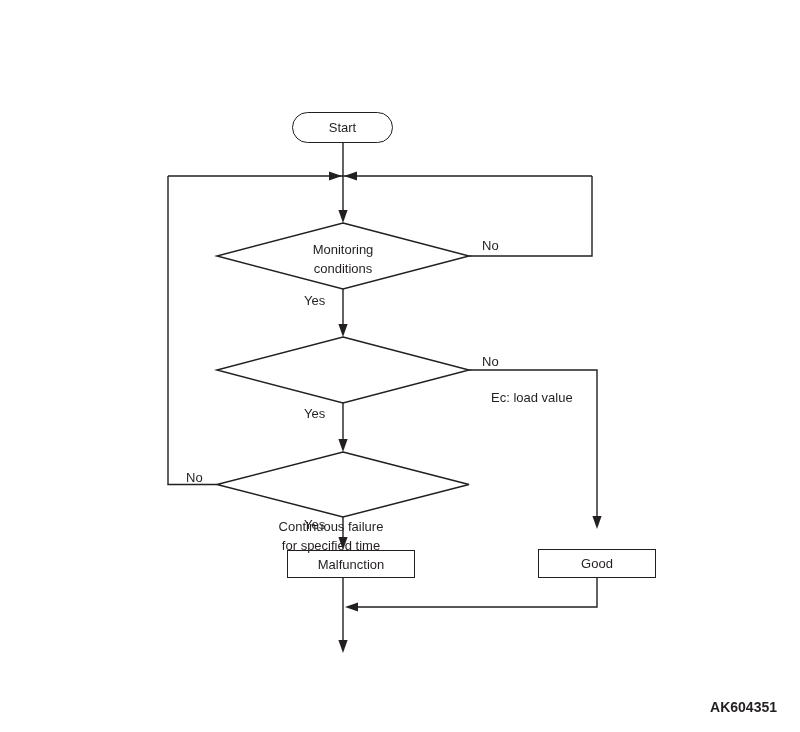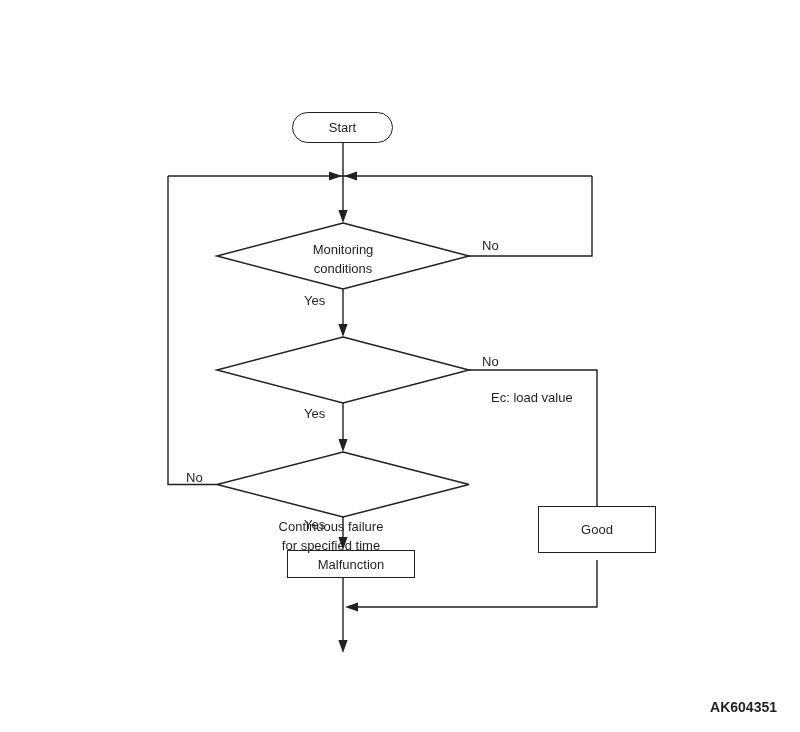--- a/index.html
+++ b/index.html
@@ -86,21 +86,21 @@
   </svg>
 
   <div class="node stadium" style="left:292px; top:112px; width:101px; height:31px;">
     <span>Start</span>
   </div>
 
   <div class="node" style="left:287px; top:550px; width:128px; height:28px;">
     <span>Malfunction</span>
   </div>
 
-  <div class="node" style="left:538px; top:506px; width:118px; height:47px;">
+  <div class="node" style="left:538px; top:549px; width:118px; height:29px;">
     <span>Good</span>
   </div>
 
 
   <div class="label centered" style="left:233px; top:240px; width:220px;">Monitoring
 conditions</div>
 
 
   <div class="label centered" style="left:221px; top:469px; width:220px;margin-top:48px;">Continuous failure
 for specified time</div>

